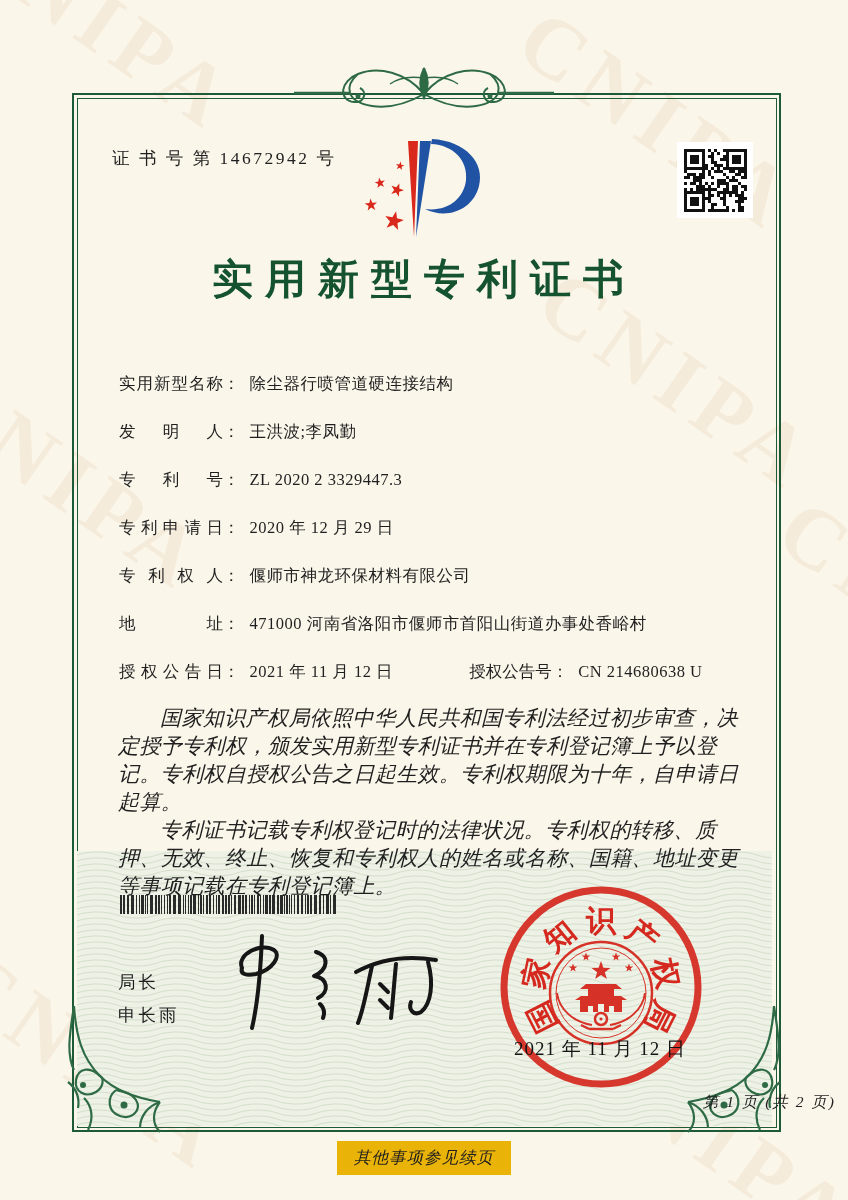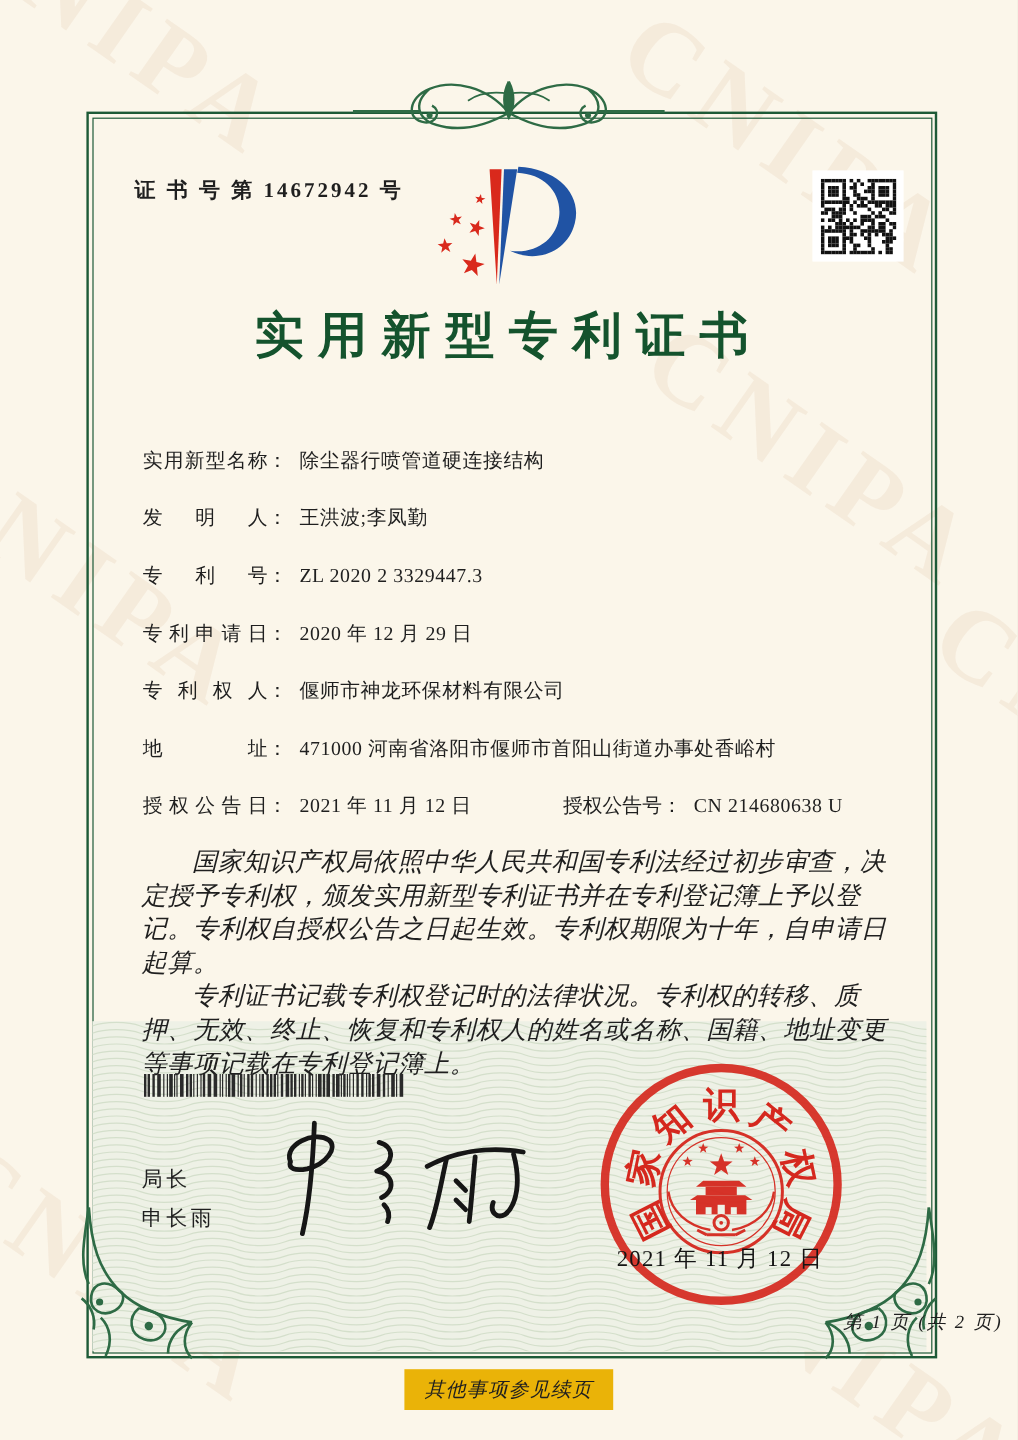--- a/index.html
+++ b/index.html
@@ -18,21 +18,21 @@
   }
   
   .frame{
     position:absolute;left:72px;top:93px;width:705px;height:1035px;
     border:2.5px solid #1d5a37;
   }
   .frame-inner{position:absolute;inset:2.5px;border:1.5px solid #1d5a37;}
   
   .ornament{position:absolute;pointer-events:none;}
   
-  .cert-no{position:absolute;left:112px;top:146px;font-size:17.5px;letter-spacing:2.5px;font-weight:bold;}
+  .cert-no{position:absolute;left:112px;top:146px;font-size:17.5px;letter-spacing:2.5px;}
   
   .logo{position:absolute;left:352px;top:133px;width:150px;height:122px;}
   
   .qr{position:absolute;left:677px;top:142px;width:76px;height:76px;background:#fff;
       display:flex;align-items:center;justify-content:center;}
   
   .title{
     position:absolute;left:0;top:252px;width:100%;text-align:center;
     font-size:41px;font-weight:bold;letter-spacing:12px;color:#14532d;
   }

